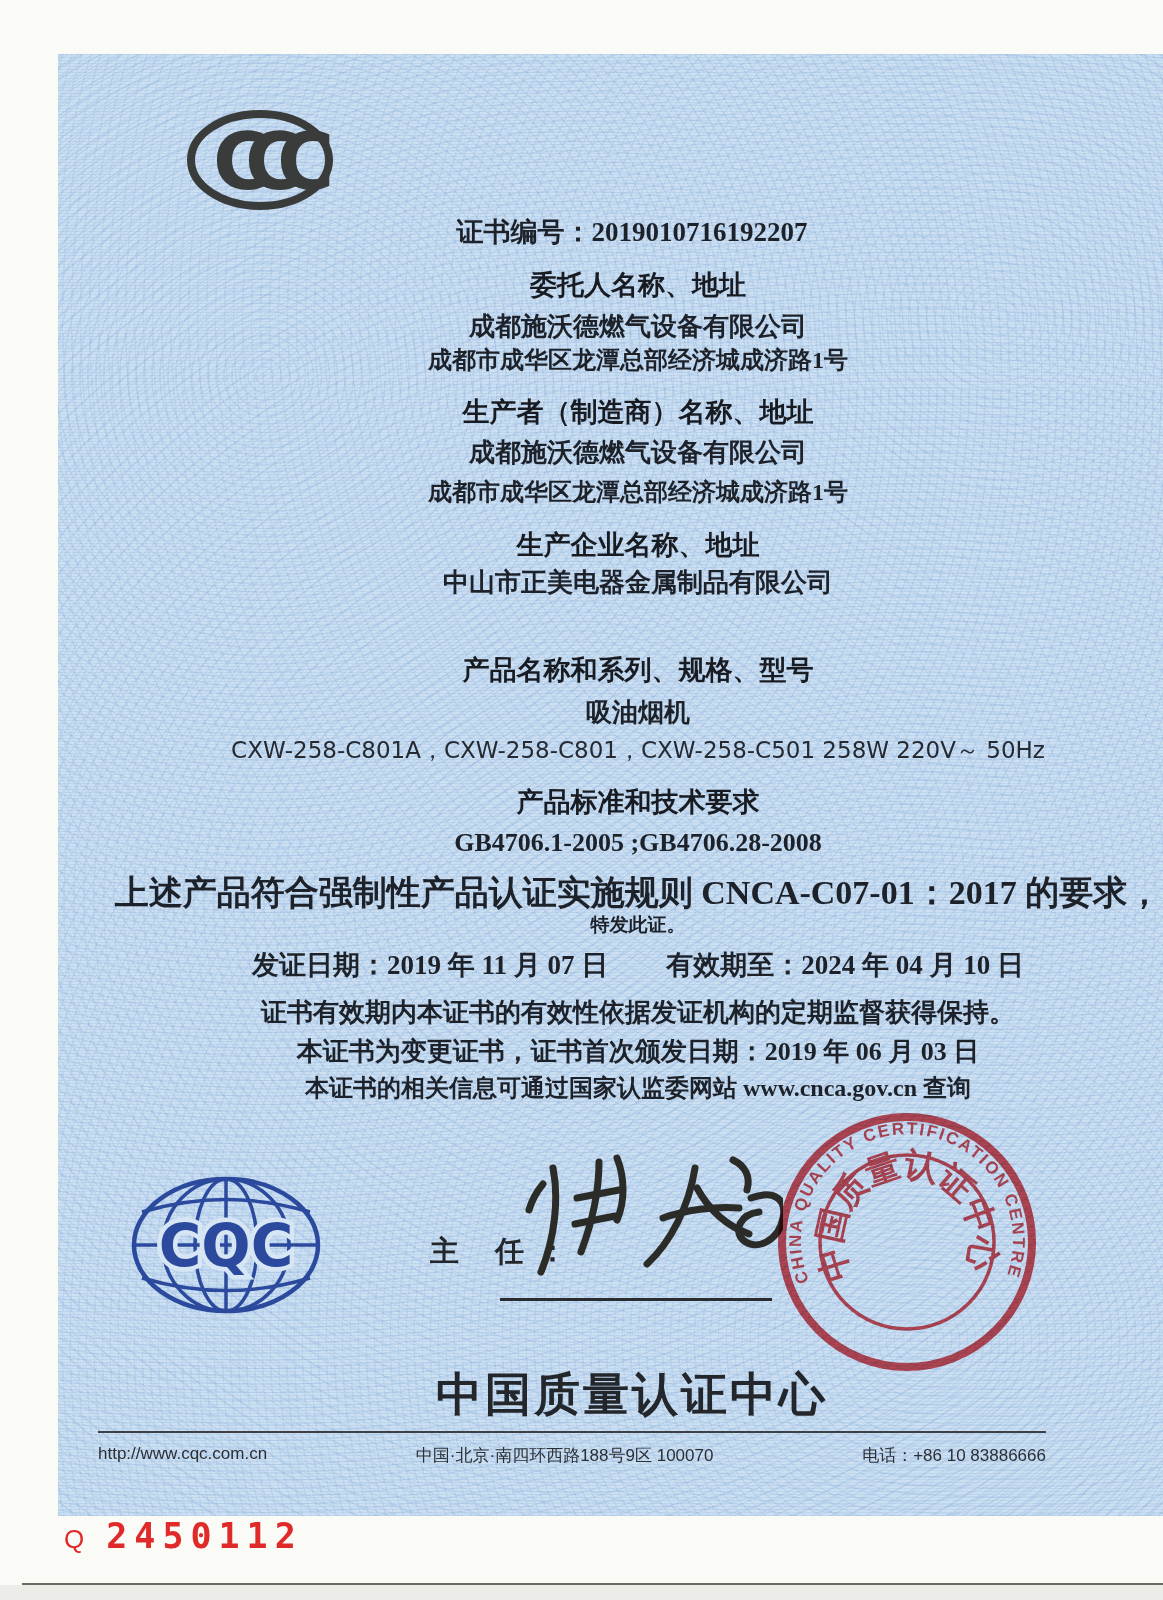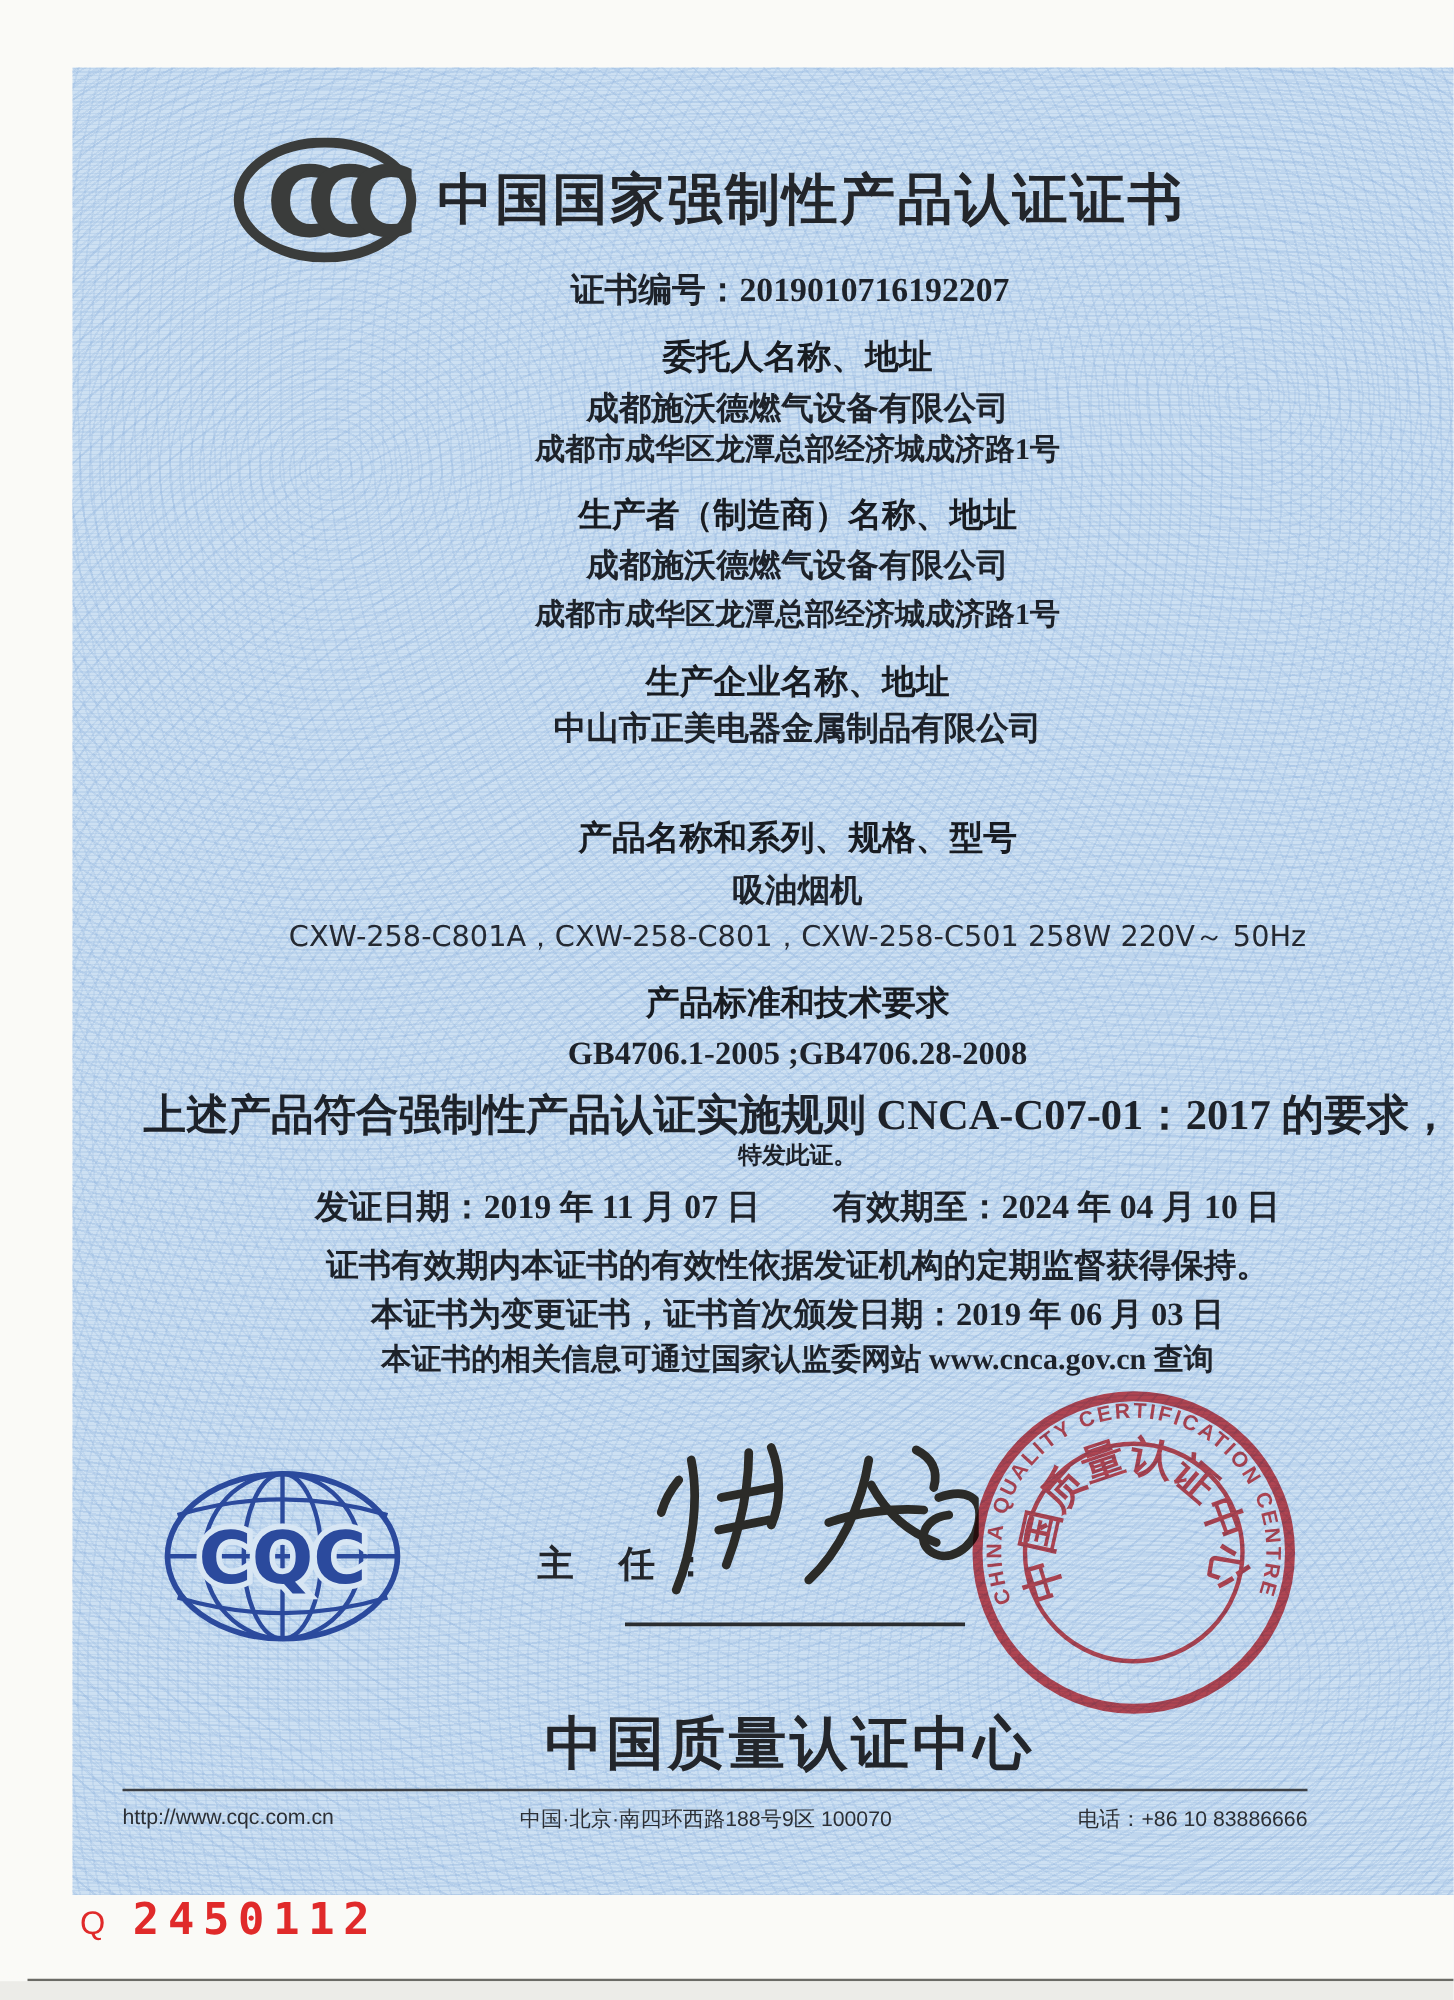--- a/index.html
+++ b/index.html
@@ -68,21 +68,20 @@
 
 <div class="page">
 
   <div class="sheet">
 
     <svg class="ccc-logo" width="150" height="100" viewBox="0 0 150 100">
       <ellipse cx="75" cy="50" rx="69" ry="46" fill="none" stroke="#3a3c3b" stroke-width="8"></ellipse>
       <text x="28 60 92" y="79" font-family="DejaVu Sans, sans-serif" font-weight="bold" font-size="78" fill="#3a3c3b">CCC</text>
     </svg>
 
-    <div class="title">中国国家强制性产品认证证书</div>
 
     <div class="certno">
       <span>证书编号：</span><span>2019010716192207</span>
     </div>
 
     <div class="ln heading" style="top:214px">委托人名称、地址</div>
     <div class="ln body-serif" style="top:256px">成都施沃德燃气设备有限公司</div>
     <div class="ln body-serif addr" style="top:289px">成都市成华区龙潭总部经济城成济路1号</div>
 
     <div class="ln heading" style="top:341px">生产者（制造商）名称、地址</div>

